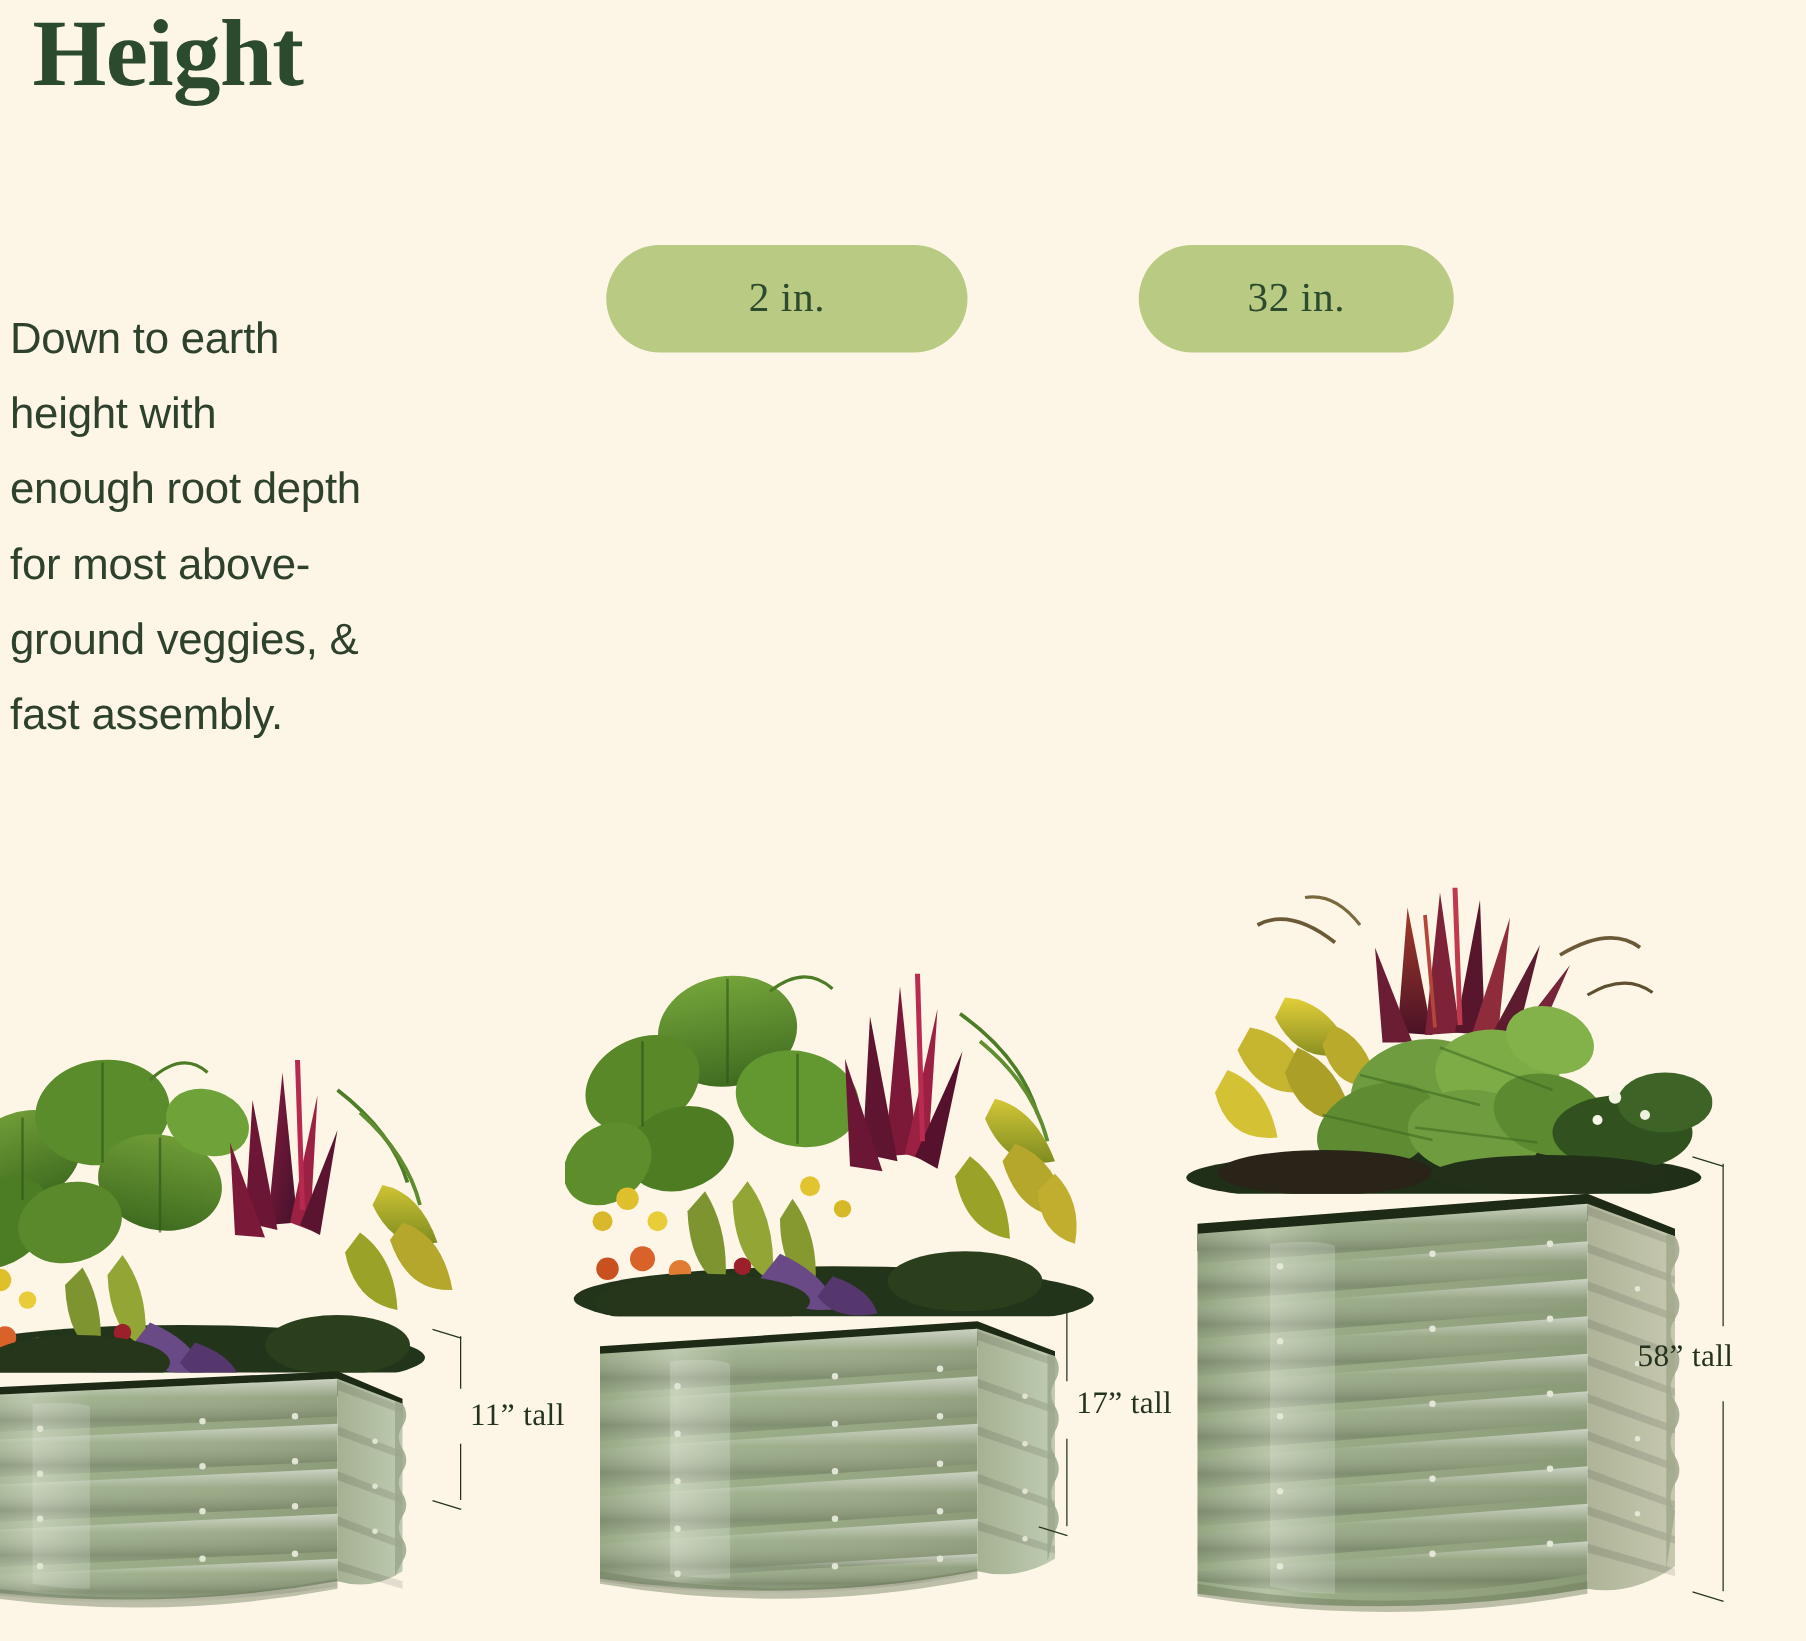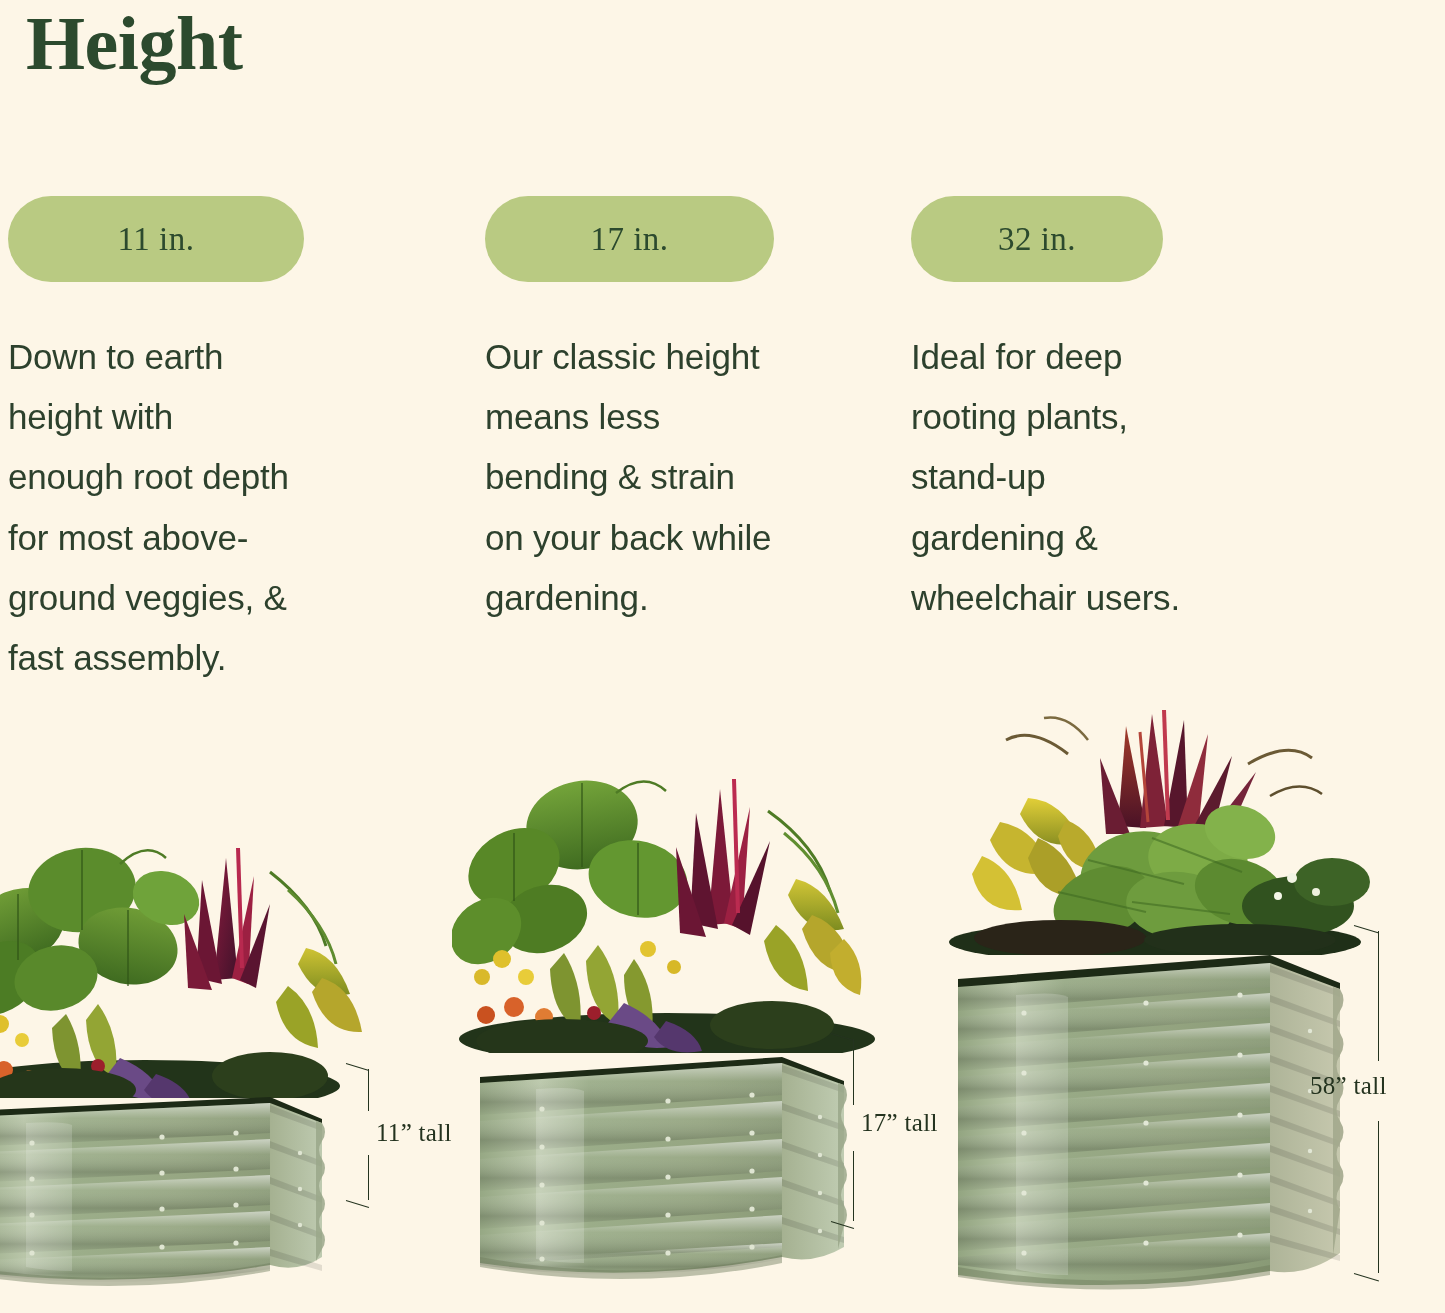--- a/index.html
+++ b/index.html
@@ -164,45 +164,34 @@
 </head>
 <body>
 
 <div class="page">
 
   <div class="page-title">Height</div>
 
   <div class="columns">
 
     <div class="col col-0">
-      <div class="pill">11 in.</div>
       <div class="col-desc">Down to earth
 height with
 enough root depth
 for most above-
 ground veggies, &amp;
 fast assembly.</div>
     </div>
 
     <div class="col col-1">
-      <div class="pill">17 in.</div>
-      <div class="col-desc">Our classic height
-means less
-bending &amp; strain
-on your back while
-gardening.</div>
+      <div class="pill">2 in.</div>
     </div>
 
     <div class="col col-2">
       <div class="pill">32 in.</div>
-      <div class="col-desc">Ideal for deep
-rooting plants,
-stand-up
-gardening &amp;
-wheelchair users.</div>
     </div>
 
   </div>
 
   <div class="scene">
 
     <div class="planter-unit" id="unit-11">
       <div class="foliage">
         <svg viewBox="0 0 420 270" width="420" height="270" preserveAspectRatio="none">
           <defs>

